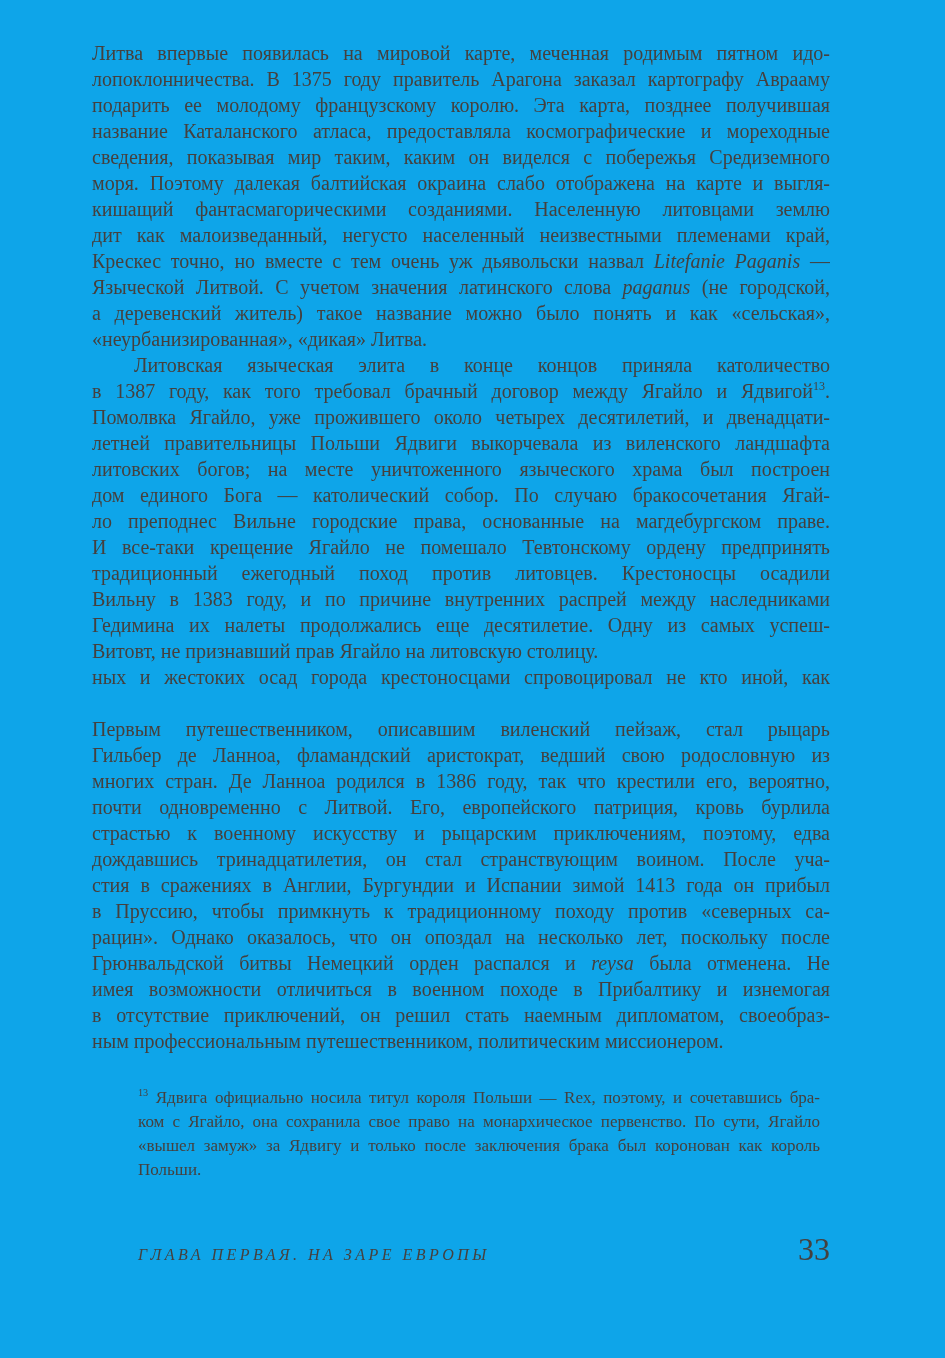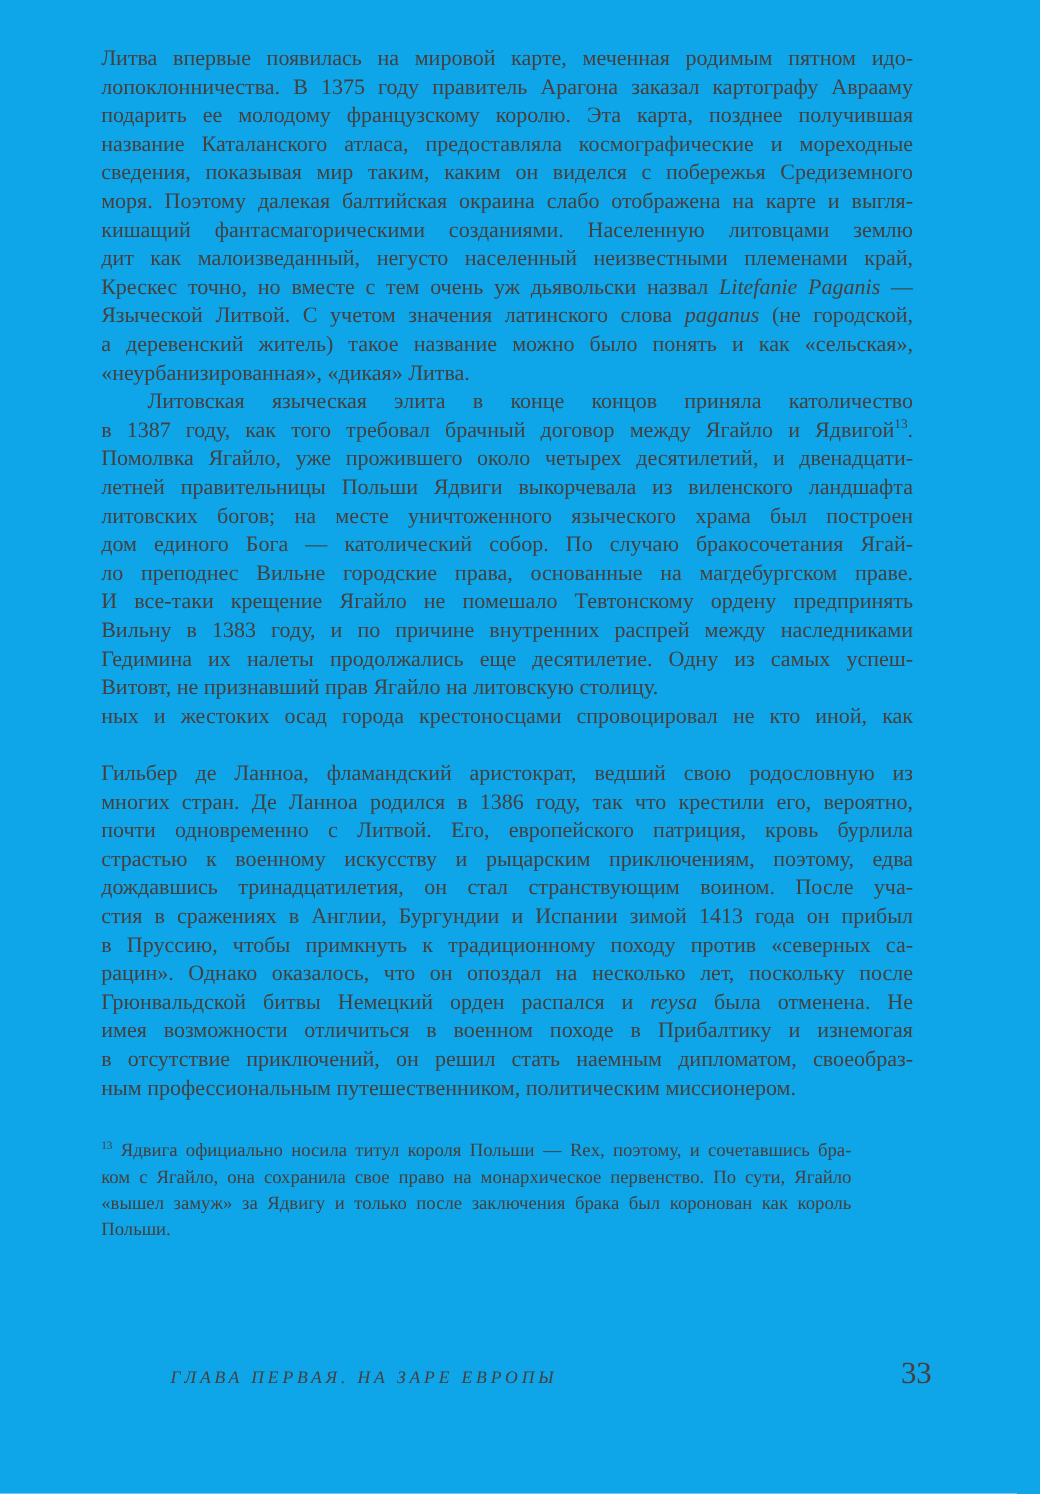--- a/index.html
+++ b/index.html
@@ -31,43 +31,44 @@
   .line.last { text-align-last: left; }
   .line.indent { text-indent: 42px; }
   sup {
     font-size: 60%;
     line-height: 0;
     vertical-align: super;
     letter-spacing: 0;
   }
   .footnote {
     margin-top: 32px;
+    margin-left: 46px;
     width: 682px;
     font-size: 17px;
     line-height: 24px;
   }
   .page-footer {
     position: absolute;
-    left: 109px;
+    left: 92px;
     top: 1236px;
     width: 738px;
     display: flex;
     justify-content: space-between;
     align-items: baseline;
     color: #45403e;
   }
   .chapter-title {
     font-style: italic;
     font-size: 16px;
     letter-spacing: 3.5px;
     padding-left: 46px;
     text-transform: uppercase;
   }
   .page-number {
-    font-size: 28px;
+    font-size: 32px;
     line-height: 26px;
     text-align: right;
   }
 </style>
 </head>
 <body>
 
 <div class="page">
 
   <div class="text-block">
@@ -88,26 +89,28 @@
       </div>
       <div class="paragraph">
         <div class="line indent">Литовская языческая элита в конце концов приняла католичество</div>
         <div class="line">в 1387 году, как того требовал брачный договор между Ягайло и Ядвигой<sup>13</sup>.</div>
         <div class="line">Помолвка Ягайло, уже прожившего около четырех десятилетий, и двенадцати-</div>
         <div class="line">летней правительницы Польши Ядвиги выкорчевала из виленского ландшафта</div>
         <div class="line">литовских богов; на месте уничтоженного языческого храма был построен</div>
         <div class="line">дом единого Бога — католический собор. По случаю бракосочетания Ягай-</div>
         <div class="line">ло преподнес Вильне городские права, основанные на магдебургском праве.</div>
         <div class="line">И все-таки крещение Ягайло не помешало Тевтонскому ордену предпринять</div>
+        <div class="line">традиционный ежегодный поход против литовцев. Крестоносцы осадили</div>
         <div class="line">Вильну в 1383 году, и по причине внутренних распрей между наследниками</div>
         <div class="line">Гедимина их налеты продолжались еще десятилетие. Одну из самых успеш-</div>
         <div class="line last">Витовт, не признавший прав Ягайло на литовскую столицу.</div>
         <div class="line">ных и жестоких осад города крестоносцами спровоцировал не кто иной, как</div>
       </div>
       <div class="paragraph section-break">
+        <div class="line">Первым путешественником, описавшим виленский пейзаж, стал рыцарь</div>
         <div class="line">Гильбер де Ланноа, фламандский аристократ, ведший свою родословную из</div>
         <div class="line">многих стран. Де Ланноа родился в 1386 году, так что крестили его, вероятно,</div>
         <div class="line">почти одновременно с Литвой. Его, европейского патриция, кровь бурлила</div>
         <div class="line">страстью к военному искусству и рыцарским приключениям, поэтому, едва</div>
         <div class="line">дождавшись тринадцатилетия, он стал странствующим воином. После уча-</div>
         <div class="line">стия в сражениях в Англии, Бургундии и Испании зимой 1413 года он прибыл</div>
         <div class="line">в Пруссию, чтобы примкнуть к традиционному походу против «северных са-</div>
         <div class="line">рацин». Однако оказалось, что он опоздал на несколько лет, поскольку после</div>
         <div class="line">Грюнвальдской битвы Немецкий орден распался и <i>reysa</i> была отменена. Не</div>
         <div class="line">имея возможности отличиться в военном походе в Прибалтику и изнемогая</div>

